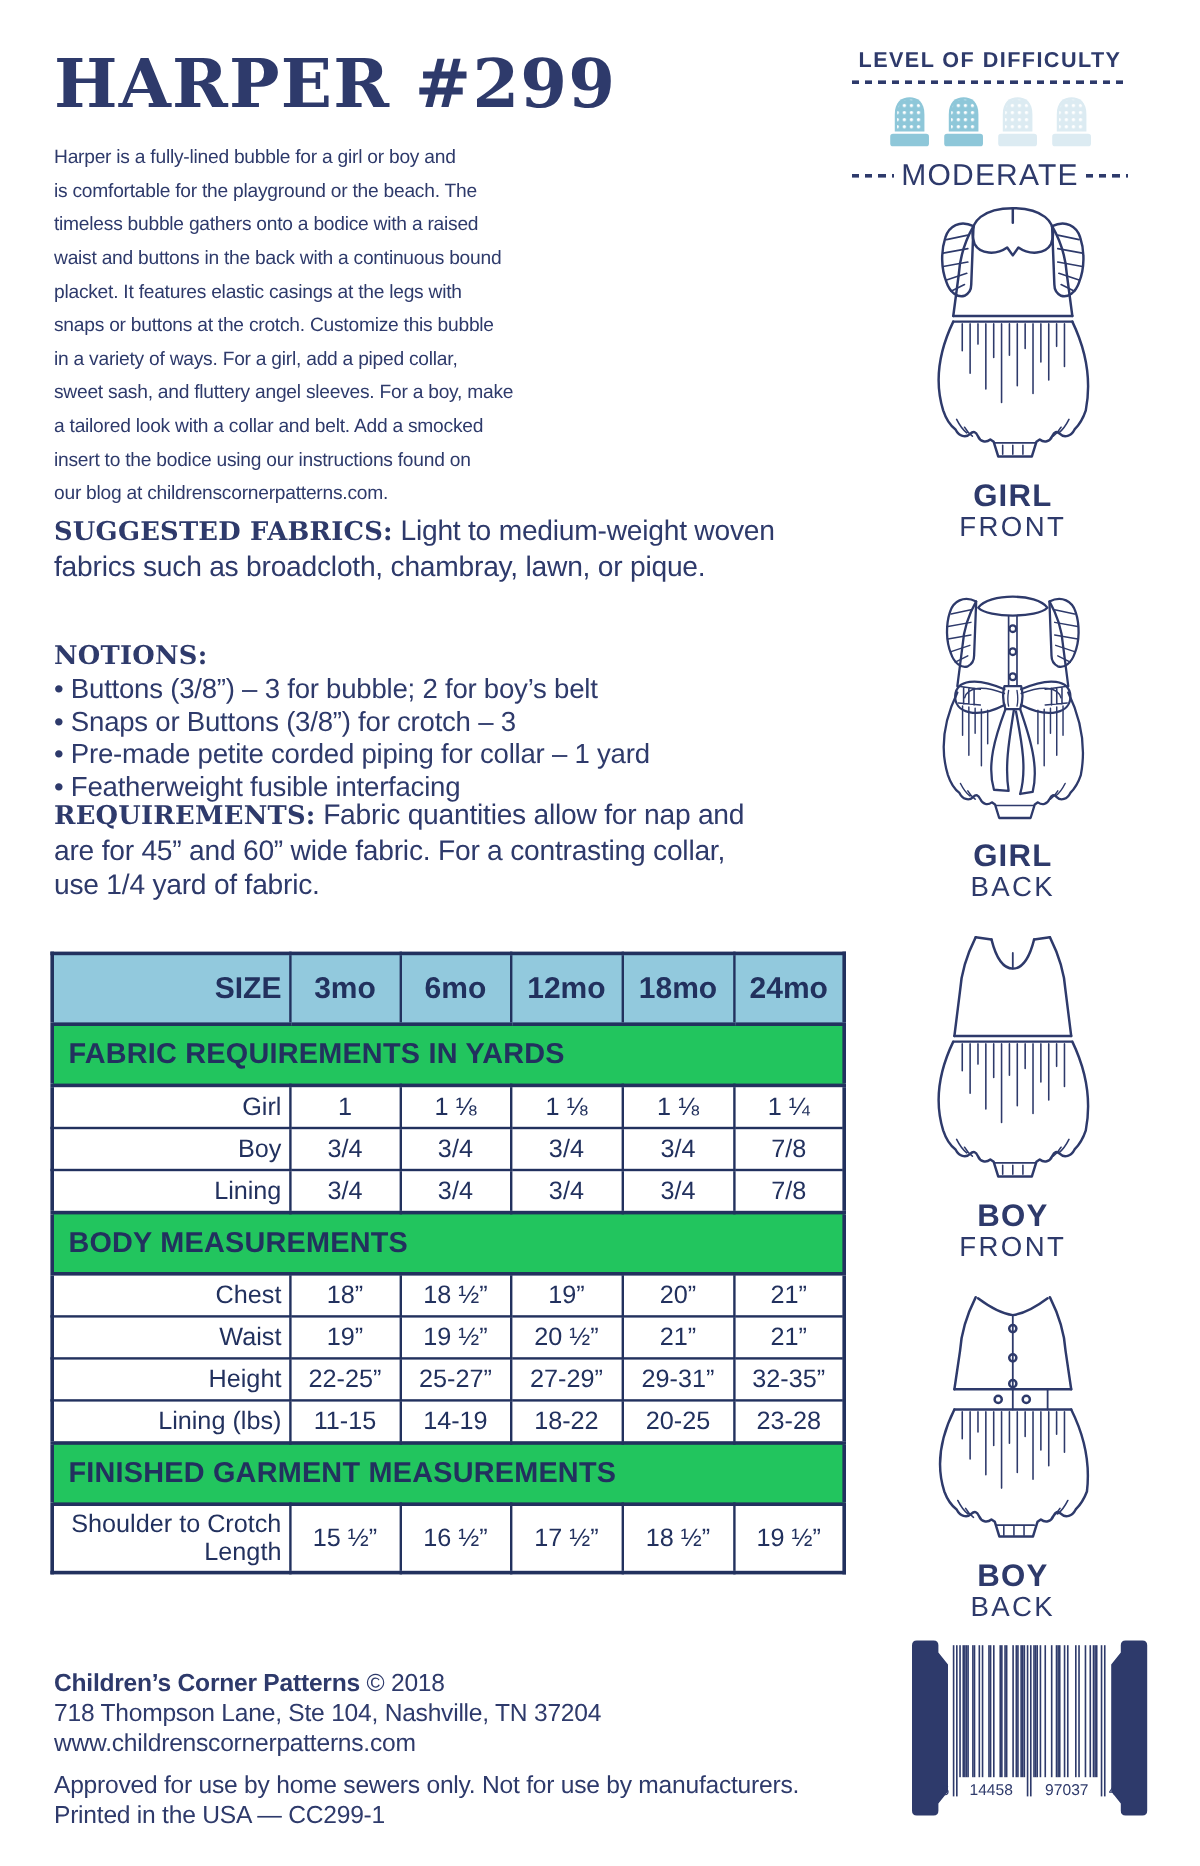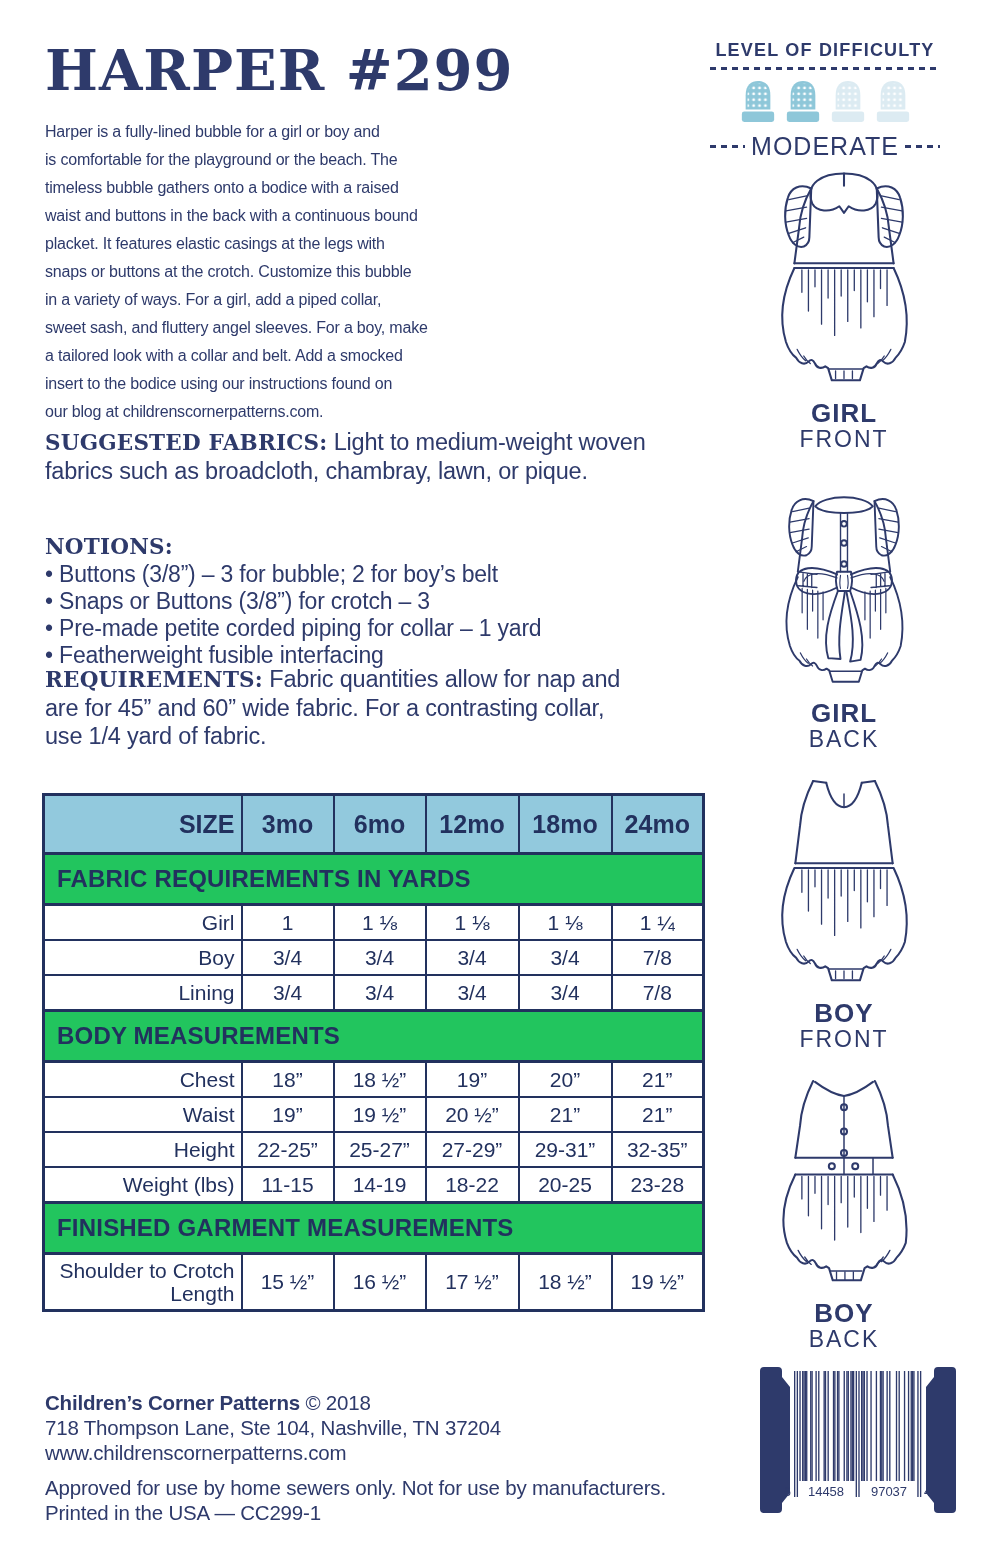--- a/index.html
+++ b/index.html
@@ -173,21 +173,21 @@
         </tr>
         <tr class="r-data">
           <td class="lbl">Height</td>
           <td>22-25”</td>
           <td>25-27”</td>
           <td>27-29”</td>
           <td>29-31”</td>
           <td>32-35”</td>
         </tr>
         <tr class="r-data">
-          <td class="lbl">Weight (lbs)</td>
+          <td class="lbl">Lining (lbs)</td>
           <td>11-15</td>
           <td>14-19</td>
           <td>18-22</td>
           <td>20-25</td>
           <td>23-28</td>
         </tr>
         <tr class="r-sec">
           <td colspan="6">FINISHED GARMENT MEASUREMENTS</td>
         </tr>
         <tr class="r-data r-last">

